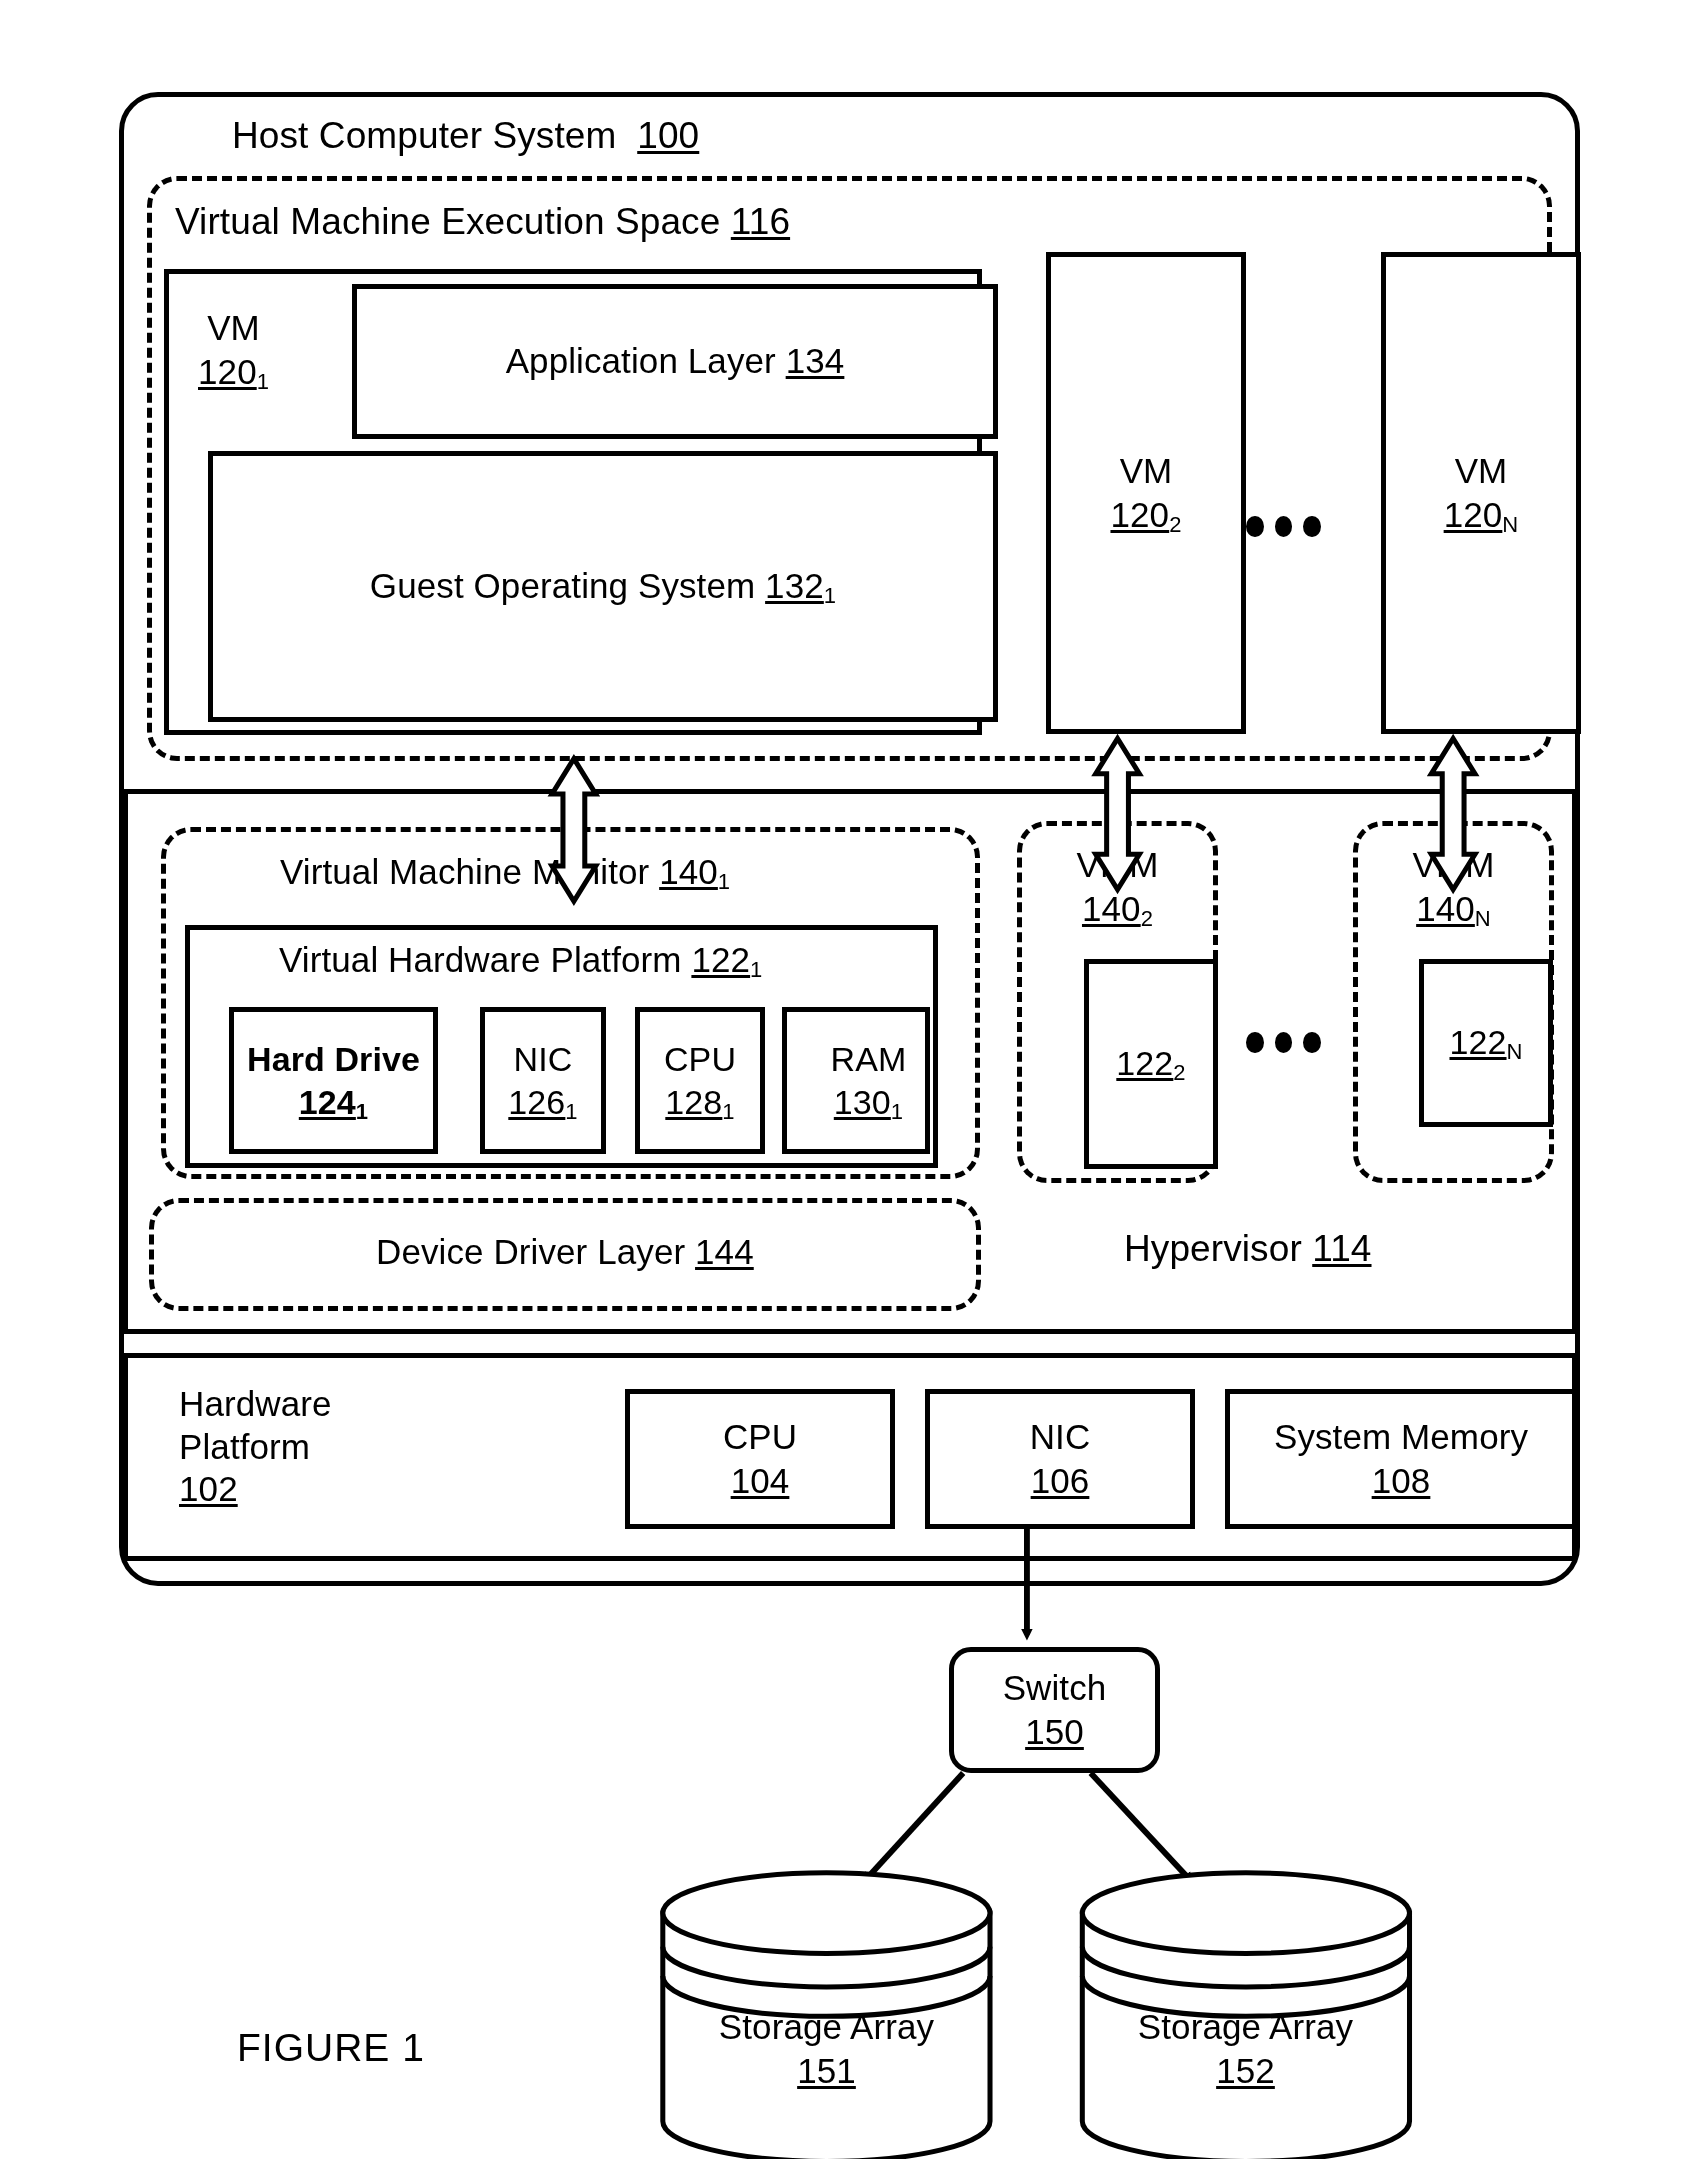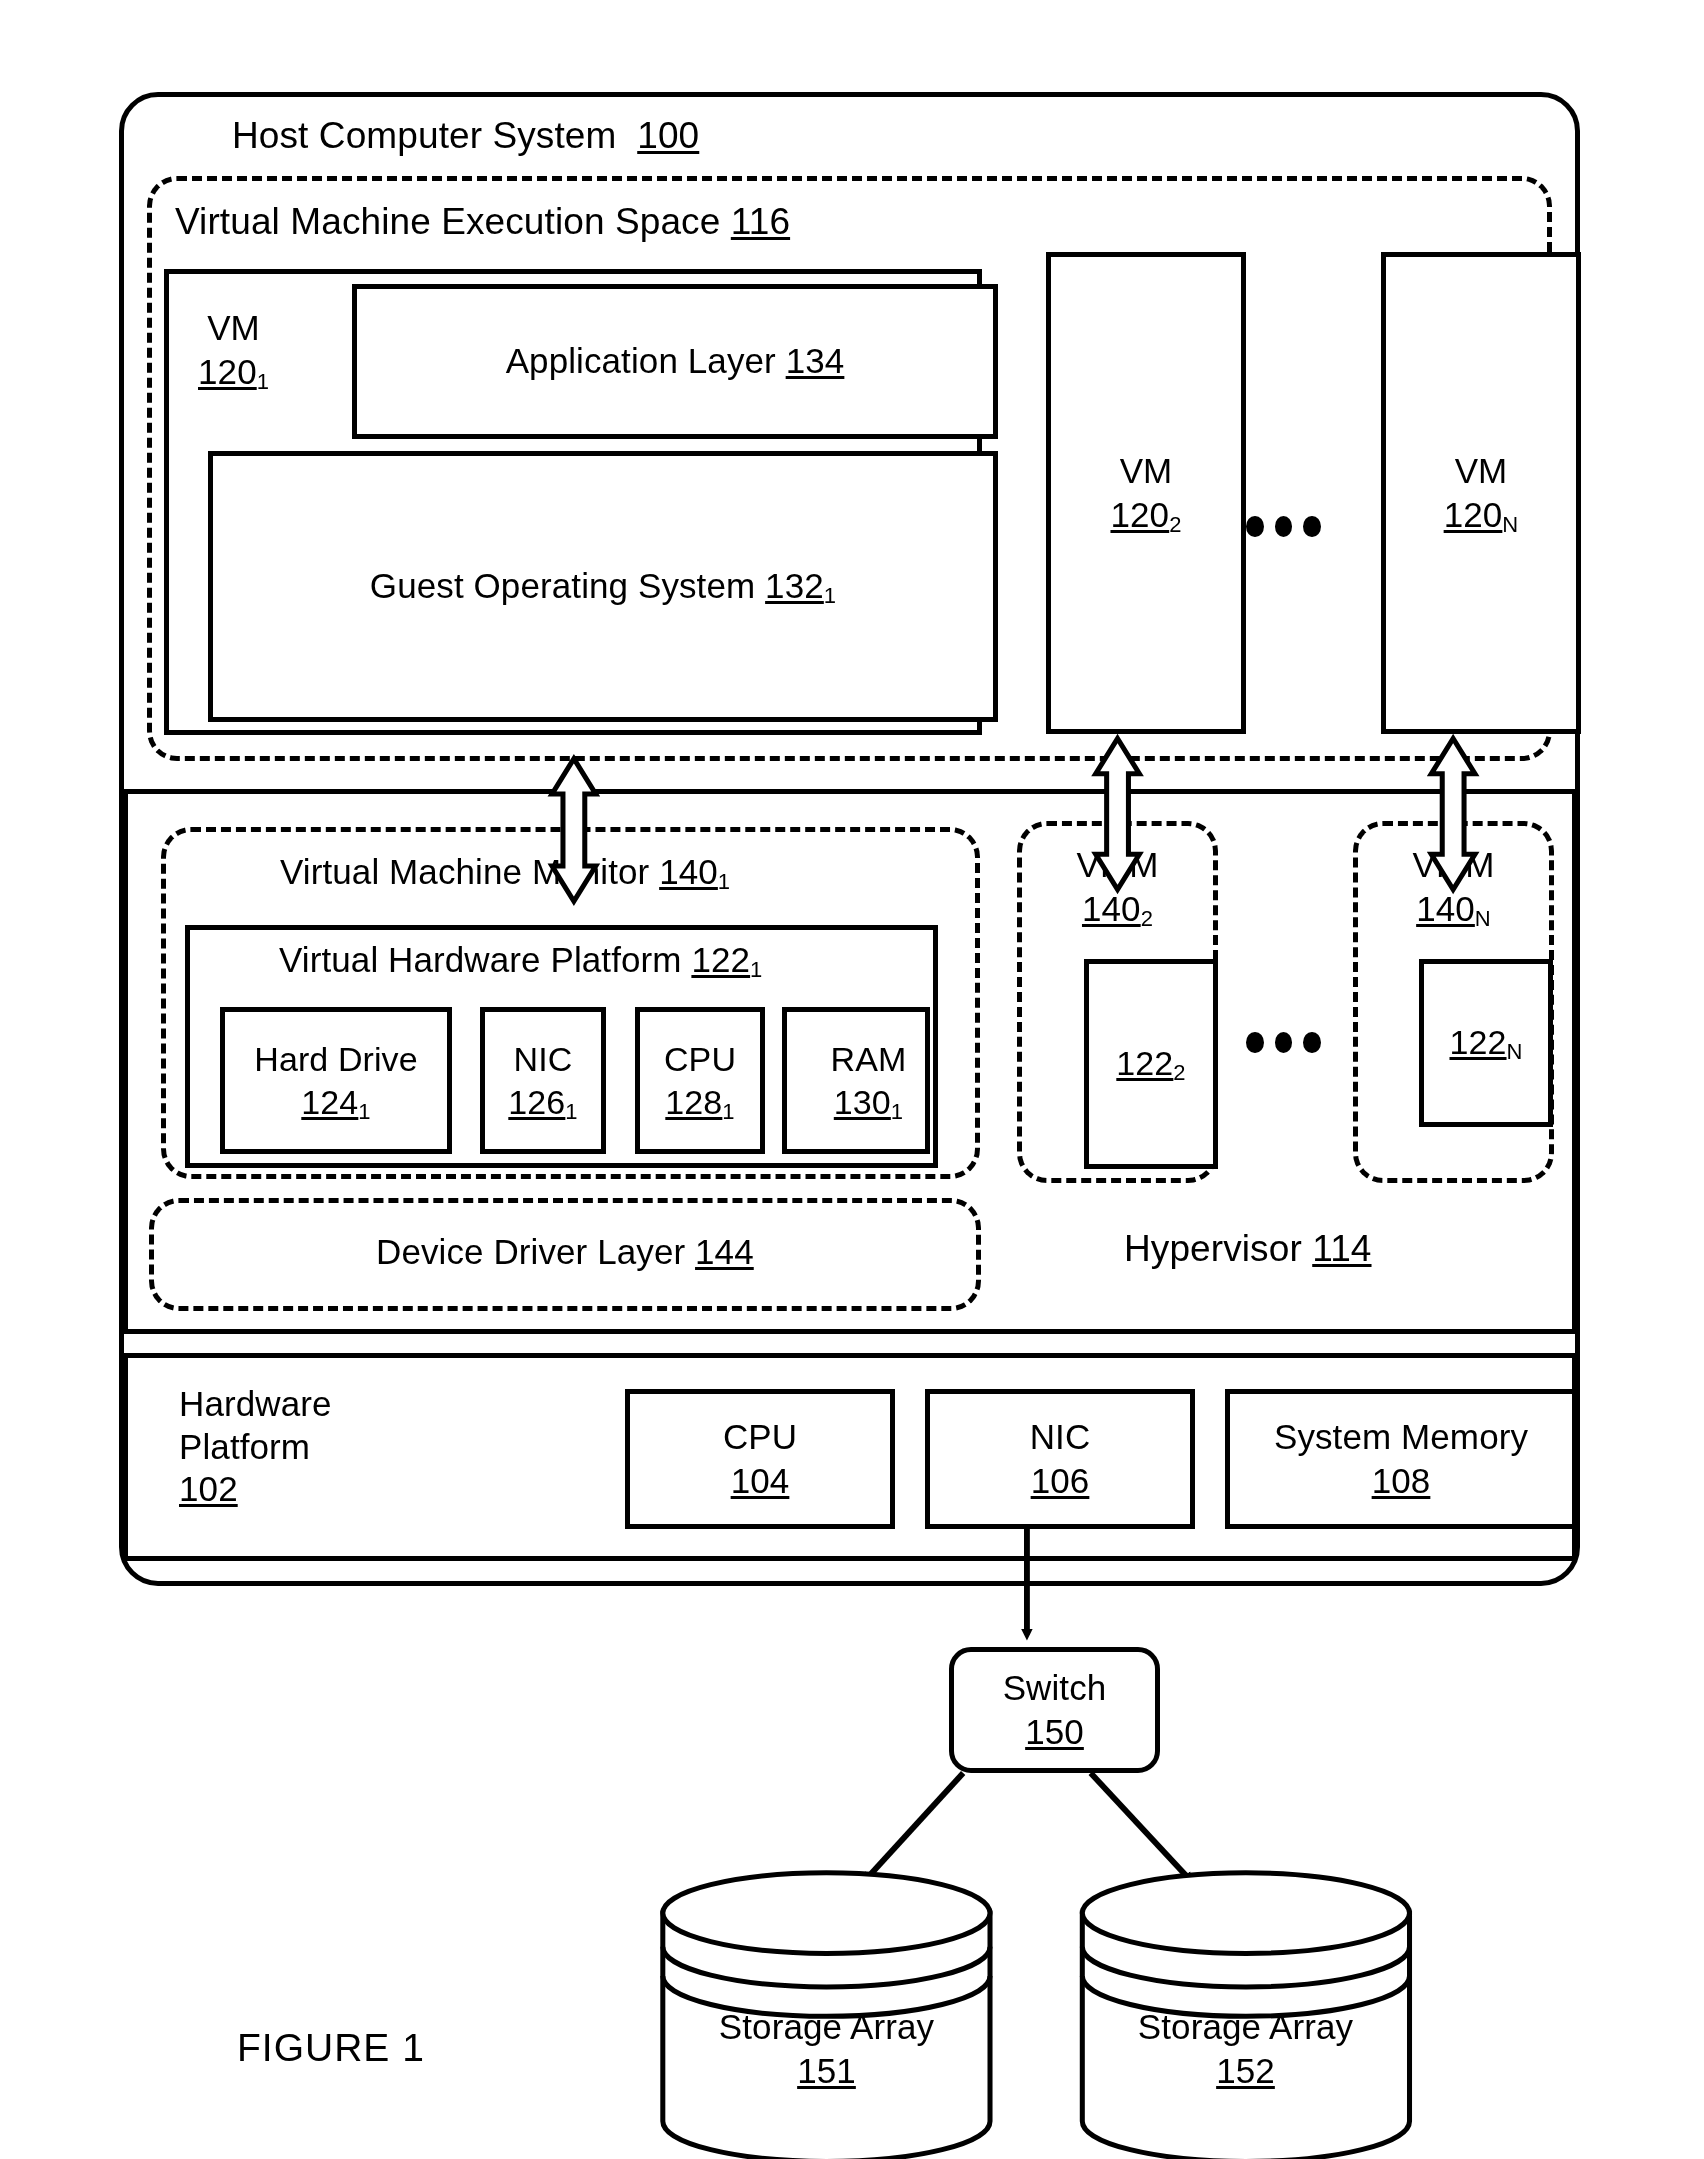--- a/index.html
+++ b/index.html
@@ -145,21 +145,21 @@
   <div class="lbl" style="left:280px; top:852px; font-size:35px;">
     <span>Virtual Machine Monitor</span>&nbsp;<span class="num">140</span><span class="sub">1</span>
   </div>
 
   <div class="abs solid" style="left:185px; top:925px; width:753px; height:243px;"></div>
 
   <div class="lbl" style="left:279px; top:940px; font-size:35px;">
     <span>Virtual Hardware Platform</span>&nbsp;<span class="num">122</span><span class="sub">1</span>
   </div>
 
-  <div class="abs solid center-box" style="left:192px; top:1007px; width:232px; height:147px;">
+  <div class="abs solid center-box" style="left:201px; top:1007px; width:209px; height:147px;font-weight:bold;">
     <div class="lbl c stack2" style="position:static; font-size:34px;">
       <div>Hard Drive</div>
       <div><span class="num">124</span><span class="sub">1</span></div>
     </div>
   </div>
 
   <div class="abs solid center-box" style="left:452px; top:1007px; width:126px; height:147px;">
     <div class="lbl c stack2" style="position:static; font-size:34px;">
       <div>NIC</div>
       <div><span class="num">126</span><span class="sub">1</span></div>

